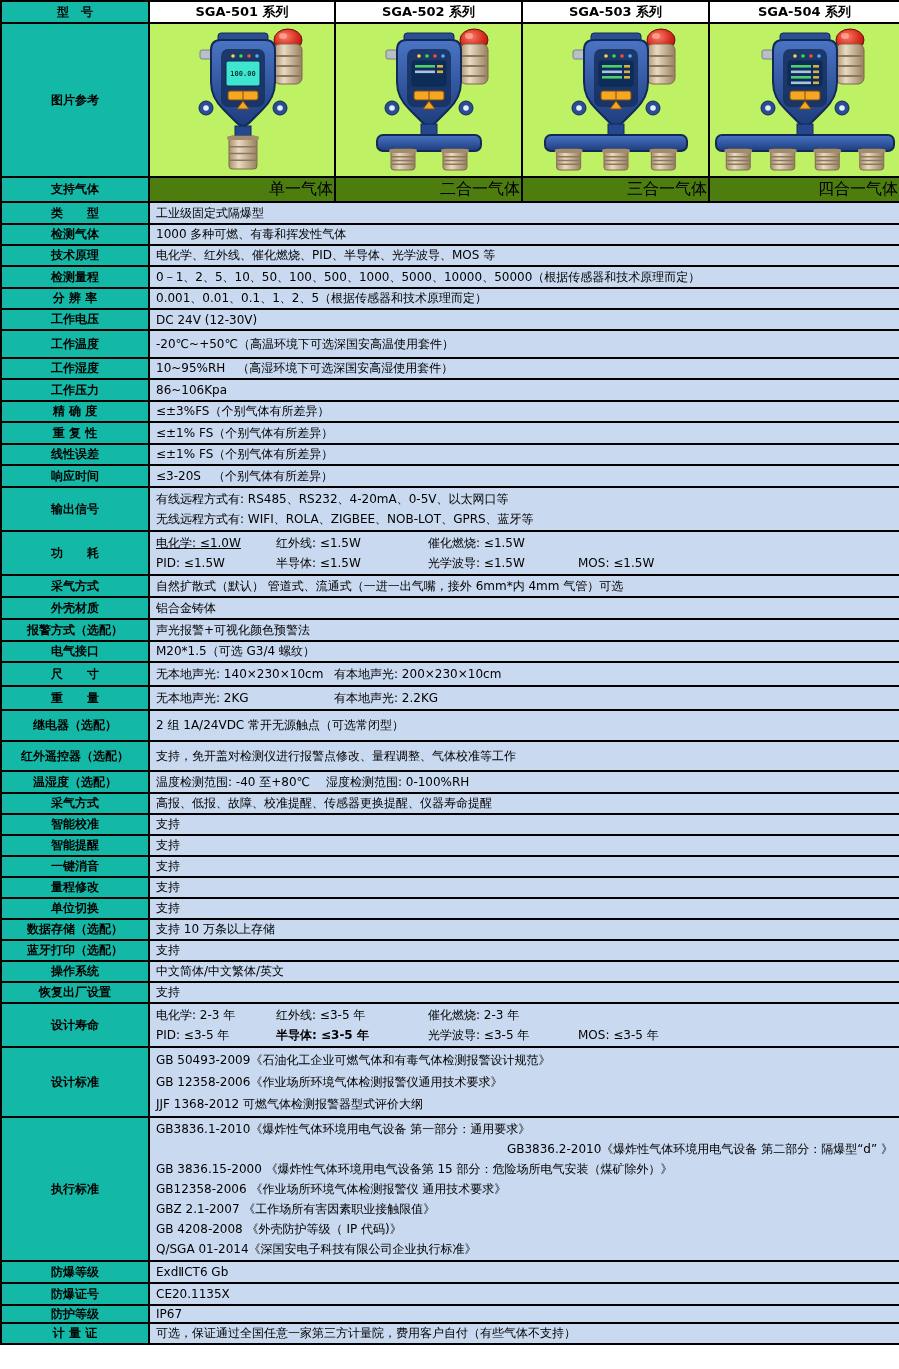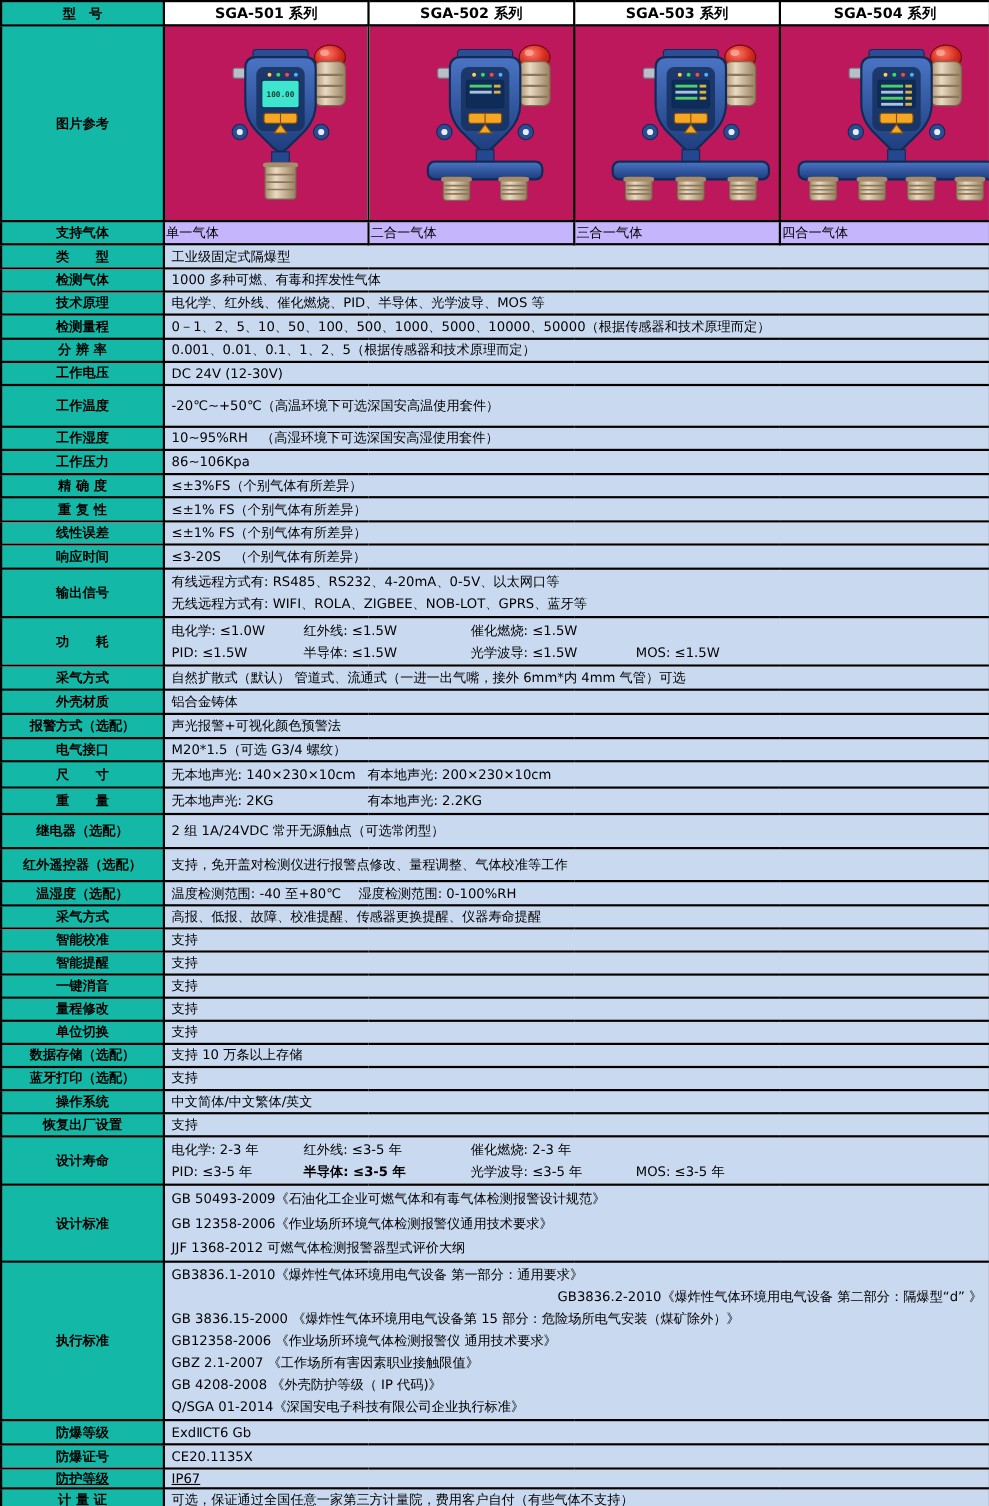--- a/index.html
+++ b/index.html
@@ -2,22 +2,22 @@
 <html><head>
 <meta charset="utf-8">
 <style>
   html,body{margin:0;padding:0;background:#fff;}
   body{width:899px;font-family:"DejaVu Sans","Liberation Sans",sans-serif;}
   table.spec{border-collapse:collapse;table-layout:fixed;width:899px;}
   table.spec td{border:2px solid #000;overflow:hidden;vertical-align:middle;}
   .label-cell{background:#14b8a6;font-weight:bold;font-size:12px;color:#000;text-align:center;padding:0 2px;line-height:1.25;}
   .value-cell{background:#C9D9F0;font-size:12px;color:#000;padding:1px 6px;white-space:nowrap;}
   .header-cell{background:#FFFFFF;font-weight:bold;font-size:13px;color:#000;text-align:center;}
-  .image-cell{background:#be185d;text-align:center;padding:12px;}
-  .gas-cell{background:#c4b5fd;font-size:12px;color:#000;text-align:left;}
+  .image-cell{background:#bef264;text-align:center;padding:0;}
+  .gas-cell{background:#4d7c0f;font-size:16px;color:#000;text-align:right;}
   .vline{line-height:20px;white-space:nowrap;}
   .device{display:inline-block;width:186px;height:148px;}
 </style>
 </head>
 <body>
 
 <table class="spec">
   <colgroup>
     <col style="width:148px">
       <col style="width:186px">
@@ -354,21 +354,21 @@
         <td class="value-cell" colspan="4">0－1、2、5、10、50、100、500、1000、5000、10000、50000（根据传感器和技术原理而定）</td>
       </tr>
       <tr style="height: 21px;">
         <td class="label-cell">分 辨 率</td>
         <td class="value-cell" colspan="4">0.001、0.01、0.1、1、2、5（根据传感器和技术原理而定）</td>
       </tr>
       <tr style="height: 21px;">
         <td class="label-cell">工作电压</td>
         <td class="value-cell" colspan="4">DC 24V (12-30V)</td>
       </tr>
-      <tr style="height: 38px;">
+      <tr style="height: 28px;">
         <td class="label-cell">工作温度</td>
         <td class="value-cell" colspan="4">-20℃~+50℃（高温环境下可选深国安高温使用套件）</td>
       </tr>
       <tr style="height: 21px;">
         <td class="label-cell">工作湿度</td>
         <td class="value-cell" colspan="4">10~95%RH　（高湿环境下可选深国安高湿使用套件）</td>
       </tr>
       <tr style="height: 22px;">
         <td class="label-cell">工作压力</td>
         <td class="value-cell" colspan="4">86~106Kpa</td>
@@ -392,21 +392,21 @@
       <tr style="height: 42px;">
         <td class="label-cell">输出信号</td>
         <td class="value-cell" colspan="4">
           <div class="vline">有线远程方式有: RS485、RS232、4-20mA、0-5V、以太网口等</div>
           <div class="vline">无线远程方式有: WIFI、ROLA、ZIGBEE、NOB-LOT、GPRS、蓝牙等</div>
         </td>
       </tr>
       <tr style="height: 42px;">
         <td class="label-cell">功　　耗</td>
         <td class="value-cell" colspan="4">
-          <div class="vline"><span style="display: inline-block; width: 120px;">电化学: ≤1.0W</span><span style="display: inline-block; width: 152px;">红外线: ≤1.5W</span><span style="display: inline-block; width: 150px;">催化燃烧: ≤1.5W</span></div>
+          <div class="vline"><span style="display: inline-block; width: 120px; text-decoration: underline;">电化学: ≤1.0W</span><span style="display: inline-block; width: 152px;">红外线: ≤1.5W</span><span style="display: inline-block; width: 150px;">催化燃烧: ≤1.5W</span></div>
           <div class="vline"><span style="display: inline-block; width: 120px;">PID: ≤1.5W</span><span style="display: inline-block; width: 152px;">半导体: ≤1.5W</span><span style="display: inline-block; width: 150px;">光学波导: ≤1.5W</span><span>MOS: ≤1.5W</span></div>
         </td>
       </tr>
       <tr style="height: 22px;">
         <td class="label-cell">采气方式</td>
         <td class="value-cell" colspan="4">自然扩散式（默认） 管道式、流通式（一进一出气嘴，接外 6mm*内 4mm 气管）可选</td>
       </tr>
       <tr style="height: 22px;">
         <td class="label-cell">外壳材质</td>
         <td class="value-cell" colspan="4">铝合金铸体</td>
@@ -511,21 +511,21 @@
         </td>
       </tr>
       <tr style="height: 22px;">
         <td class="label-cell">防爆等级</td>
         <td class="value-cell" colspan="4">ExdⅡCT6 Gb</td>
       </tr>
       <tr style="height: 22px;">
         <td class="label-cell">防爆证号</td>
         <td class="value-cell" colspan="4">CE20.1135X</td>
       </tr>
-      <tr style="height: 17px; text-decoration: underline;">
+      <tr style="height: 17px;">
         <td class="label-cell">防护等级</td>
         <td class="value-cell" colspan="4">IP67</td>
       </tr>
       <tr style="height: 21px;">
         <td class="label-cell">计 量 证</td>
         <td class="value-cell" colspan="4">可选，保证通过全国任意一家第三方计量院，费用客户自付（有些气体不支持）</td>
       </tr>
     </tbody>
 </table>
 

